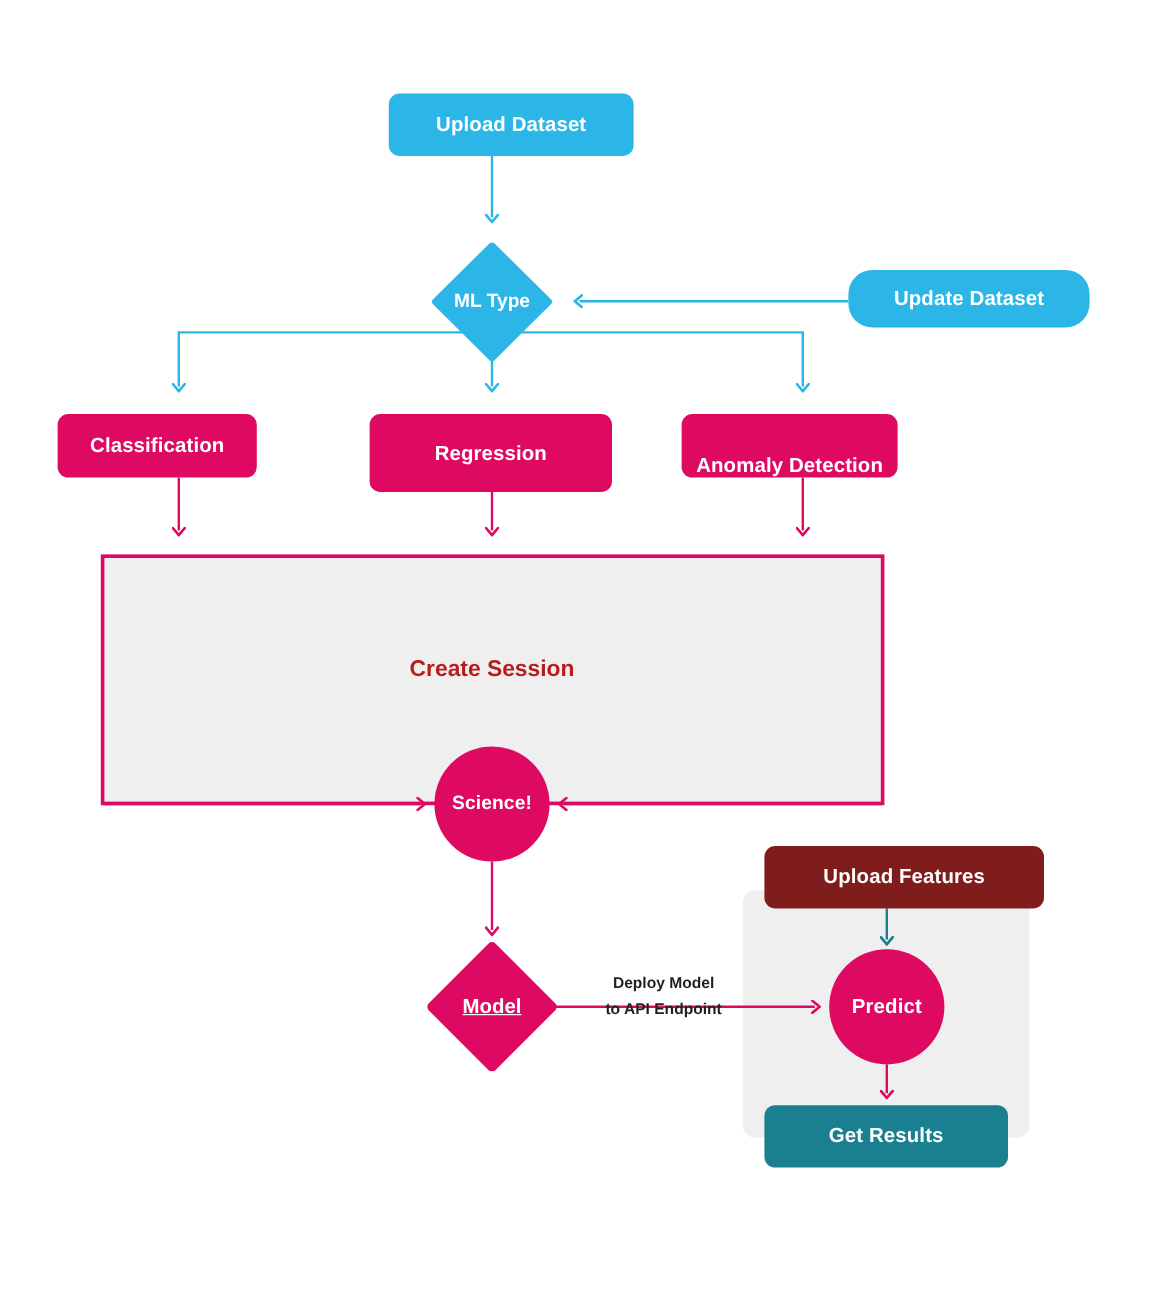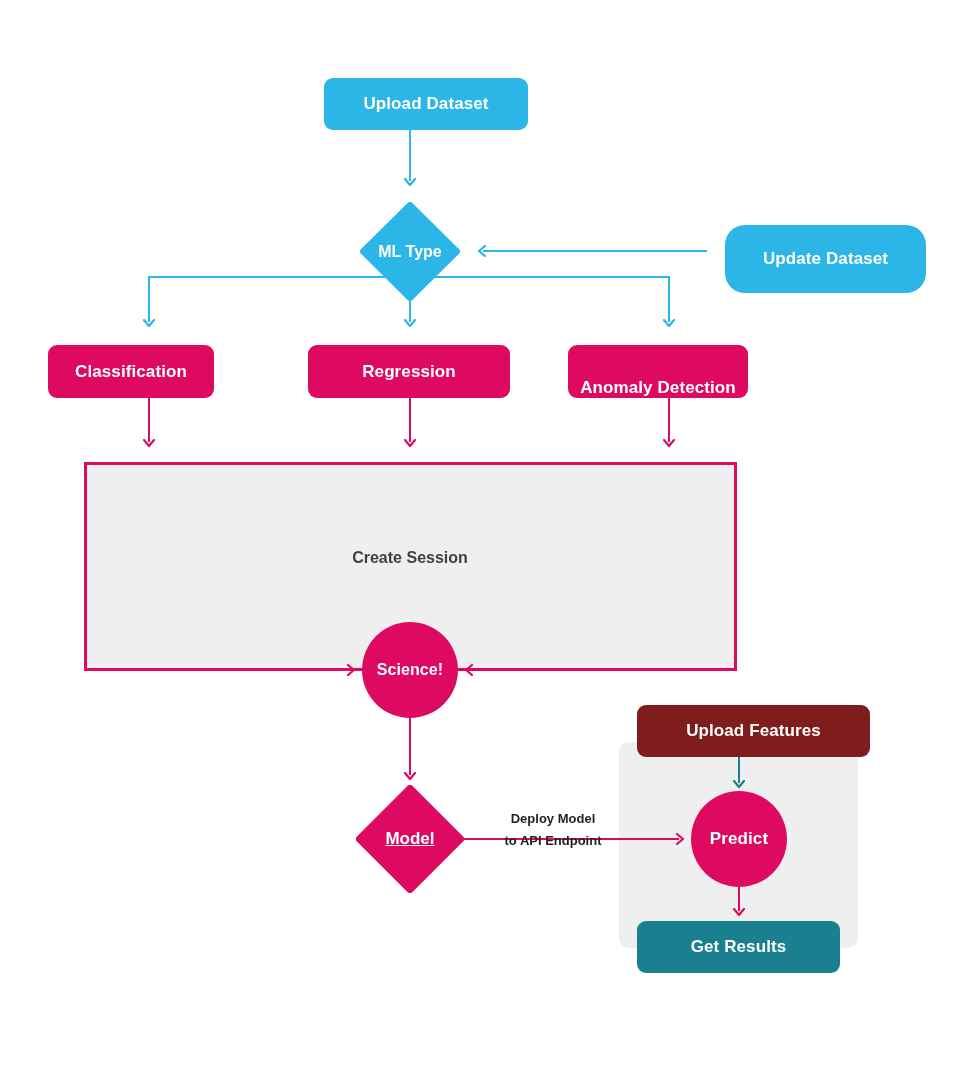--- a/index.html
+++ b/index.html
@@ -52,23 +52,23 @@
   .session-box {
     position: absolute;
     z-index: 0;
     background: #efefef;
     border: 3px solid #de0a62;
     box-sizing: border-box;
   }
   .session-label {
     position: absolute;
     z-index: 2;
-    color: #404040;
-    font-weight: bold;
-    font-size: 16px;
+    color: #b91c1c;
+    font-weight: bold;
+    font-size: 19px;
     line-height: 20px;
     text-align: center;
     user-select: none;
   }
   .diamond-wrap {
     position: absolute;
     z-index: 2;
   }
   .diamond-label {
     position: absolute;
@@ -146,38 +146,38 @@
       <path d="M739,757 L739,783" stroke="#1a7f8e" marker-end="url(#ar-teal)"></path>
 
       <path d="M739,887 L739,911" stroke="#de0a62" marker-end="url(#ar-pink)"></path>
     </g>
   </svg>
 
   <div class="node rounded-box" style="left:324px; top:78px; width:204px; height:52px; background:#2cb6e8; font-size:17px;">
     <span>Upload Dataset</span>
   </div>
 
-  <div class="node rounded-box" style="left:725px; top:225px; width:201px; height:68px; background:#2cb6e8; font-size:17px;border-radius:20px;">
+  <div class="node rounded-box" style="left:707px; top:225px; width:201px; height:48px; background:#2cb6e8; font-size:17px;border-radius:20px;">
     <span>Update Dataset</span>
   </div>
 
   <div class="diamond-wrap" style="left:360px; top:202px; width:100px; height:99px;">
     <svg width="100" height="99" viewBox="0 0 100 99">
       <path d="M50,3 L97,49.5 L50,96 L3,49.5 Z" fill="#2cb6e8" stroke="#2cb6e8" stroke-width="6" stroke-linejoin="round"></path>
     </svg>
   </div>
   <div class="diamond-label" style="left:360px; top:202px; width:100px; height:99px; font-size:16px;">
     <span>ML Type</span>
   </div>
 
   <div class="node rounded-box" style="left:48px; top:345px; width:166px; height:53px; background:#de0a62; font-size:17px;">
     <span>Classification</span>
   </div>
 
-  <div class="node rounded-box" style="left:308px; top:345px; width:202px; height:53px; background:#de0a62; font-size:17px;">
+  <div class="node rounded-box" style="left:308px; top:345px; width:202px; height:65px; background:#de0a62; font-size:17px;">
     <span>Regression</span>
   </div>
 
   <div class="node rounded-box" style="left:568px; top:345px; width:180px; height:53px; background:#de0a62; font-size:17px;align-items:flex-end;">
     <span>Anomaly Detection</span>
   </div>
 
   <div class="session-label" style="left:310px; top:548px; width:200px;">
     <span class="lbl-line">Create</span>
     <span class="lbl-line">Session</span>

